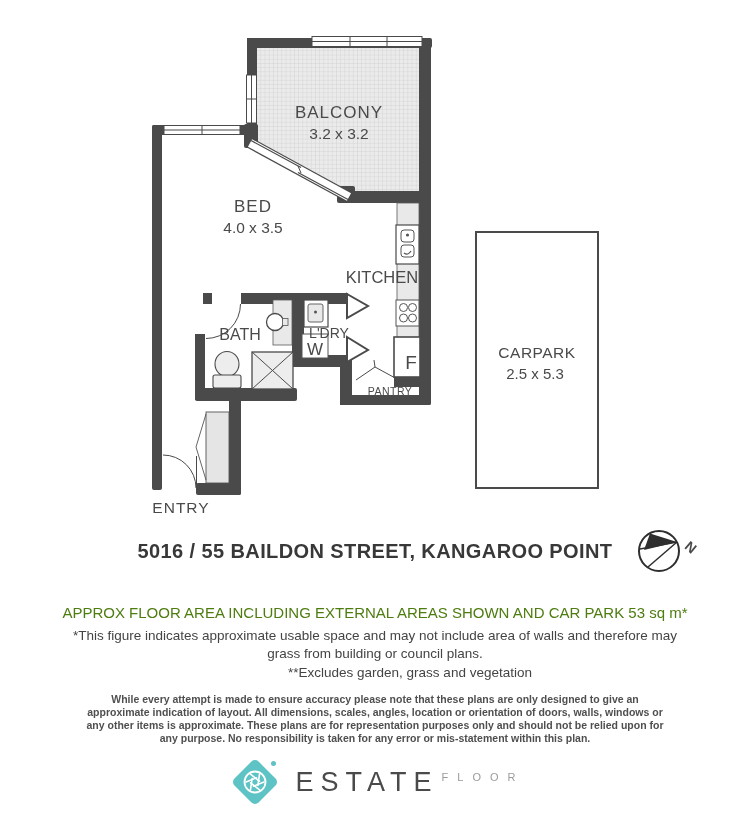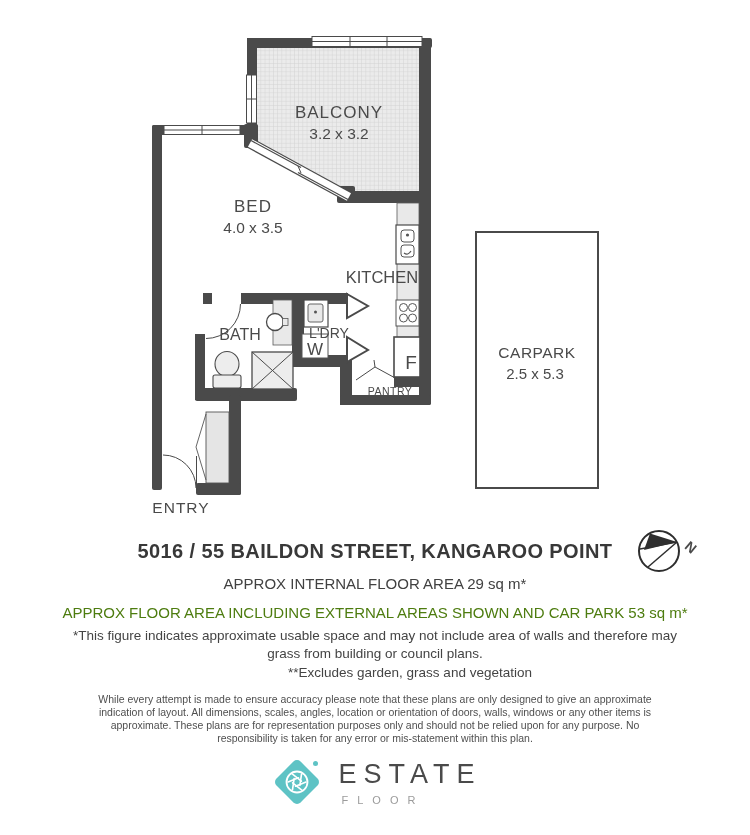--- a/index.html
+++ b/index.html
@@ -8,27 +8,27 @@
   .plan-svg{position:absolute;left:0;top:0;}
   svg text{font-family:"Liberation Sans",sans-serif;fill:#4a4a4a;}
   .footer-line{position:absolute;left:0;width:750px;text-align:center;color:#3d3d3d;}
   .title{top:540px;font-size:20px;font-weight:bold;letter-spacing:.4px;color:#383838;}
   .area1{top:575px;font-size:15px;color:#414141;}
   .area2{top:604px;font-size:15px;color:#4d7c0f;}
   .note1{top:627px;font-size:13.5px;line-height:18px;color:#444;}
   .note1 span{display:inline-block;max-width:640px;}
   .note2{top:665px;font-size:13.5px;color:#444;padding-left:35px;}
   .disclaimer{top:693px;font-size:10.5px;line-height:13px;color:#4f4f4f;}
-  .disclaimer span{display:inline-block;max-width:578px;}
+  .disclaimer span{display:inline-block;max-width:578px;font-weight:bold;}
   .logo{position:absolute;top:753px;left:0;width:750px;display:flex;justify-content:center;align-items:center;gap:12px;}
   .logo-icon{position:relative;width:58px;height:58px;}
   .diamond{position:absolute;left:12px;top:12px;width:34px;height:34px;background:#5ec3c5;transform:rotate(45deg);border-radius:5px;}
   .logo-dot{position:absolute;right:8px;top:8px;width:5px;height:5px;border-radius:50%;background:#5ec3c5;}
   .aperture{position:absolute;left:12px;top:12px;}
-  .logo-text{display:flex;flex-direction:column;justify-content:center;}
+  .logo-text{display:flex;flex-direction:row;justify-content:center;}
   .logo-name{font-size:27px;letter-spacing:7px;color:#4a4a4a;font-weight:500;}
   .logo-sub{font-size:11px;letter-spacing:9px;color:#9b9b9b;margin-top:4px;padding-left:3px;}
 </style>
 </head>
 <body>
 
 <div class="page">
 
   <svg class="plan-svg" width="750" height="580" viewBox="0 0 750 580">
     <defs>
@@ -167,21 +167,20 @@
       <text x="240" y="340" font-size="16">BATH</text>
       <text x="329" y="338" font-size="14">L'DRY</text>
       <text x="390" y="395" font-size="10.5" letter-spacing="0.5">PANTRY</text>
       <text x="181" y="513" font-size="15.5" letter-spacing="1">ENTRY</text>
       <text x="537" y="358" font-size="15.5" letter-spacing="0.5">CARPARK</text>
       <text x="535" y="379" font-size="15">2.5 x 5.3</text>
     </g>
   </svg>
 
   <div class="footer-line title">5016 / 55 BAILDON STREET, KANGAROO POINT</div>
-  <div class="footer-line area1">APPROX INTERNAL FLOOR AREA 29 sq m*</div>
   <div class="footer-line area2">APPROX FLOOR AREA INCLUDING EXTERNAL AREAS SHOWN AND CAR PARK 53 sq m*</div>
   <div class="footer-line note1"><span>*This figure indicates approximate usable space and may not include area of walls and therefore may grass from building or council plans.</span></div>
   <div class="footer-line note2">**Excludes garden, grass and vegetation</div>
   <div class="footer-line disclaimer"><span>While every attempt is made to ensure accuracy please note that these plans are only designed to give an approximate indication of layout. All dimensions, scales, angles, location or orientation of doors, walls, windows or any other items is approximate. These plans are for representation purposes only and should not be relied upon for any purpose. No responsibility is taken for any error or mis-statement within this plan.</span></div>
 
   <div class="logo">
     <div class="logo-icon">
       <div class="diamond"></div>
       <div class="logo-dot"></div>
       <svg class="aperture" width="34" height="34" viewBox="3 3 34 34">

